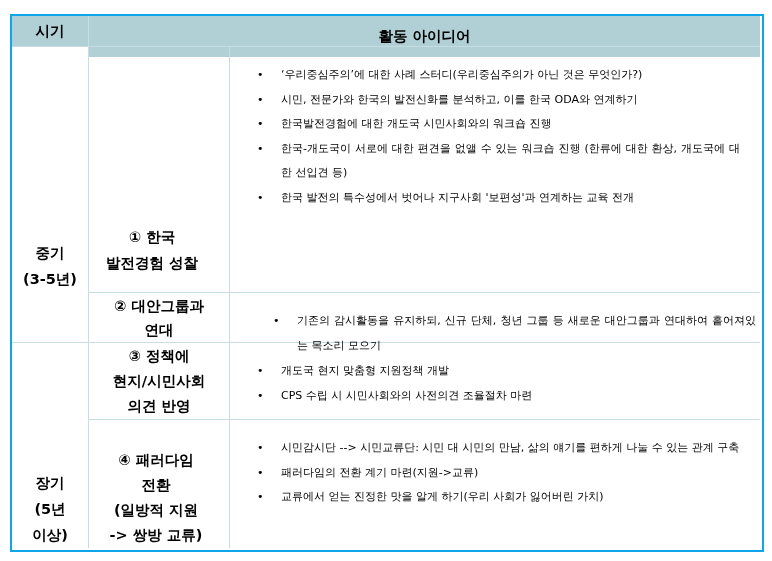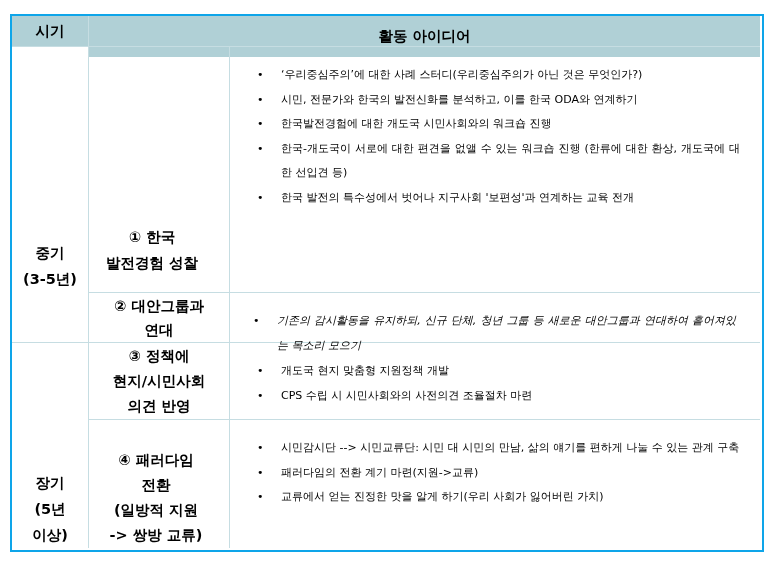--- a/index.html
+++ b/index.html
@@ -49,21 +49,21 @@
       <li>한국발전경험에 대한 개도국 시민사회와의 워크숍 진행</li>
       <li>한국-개도국이 서로에 대한 편견을 없앨 수 있는 워크숍 진행 (한류에 대한 환상, 개도국에 대한 선입견 등)</li>
       <li>한국 발전의 특수성에서 벗어나 지구사회 '보편성'과 연계하는 교육 전개</li>
     </ul>
   </div>
 
   <div class="cell center" style="left:77px;top:277px;width:140px;height:49px;line-height:24px;">
     <div>② 대안그룹과</div>
     <div>연대</div>
   </div>
-  <div class="cell" style="left:222px;top:277px;width:518px;height:49px;font-style:italic;">
+  <div class="cell" style="left:242px;top:277px;width:518px;height:49px;">
     <ul class="list">
       <li>기존의 감시활동을 유지하되, 신규 단체, 청년 그룹 등 새로운 대안그룹과 연대하여 흩어져있는 목소리 모으기</li>
     </ul>
   </div>
 
   <div class="cell center" style="left:0;top:327px;width:76px;height:205px;">
     <div>장기</div>
     <div>(5년</div>
     <div>이상)</div>
   </div>

